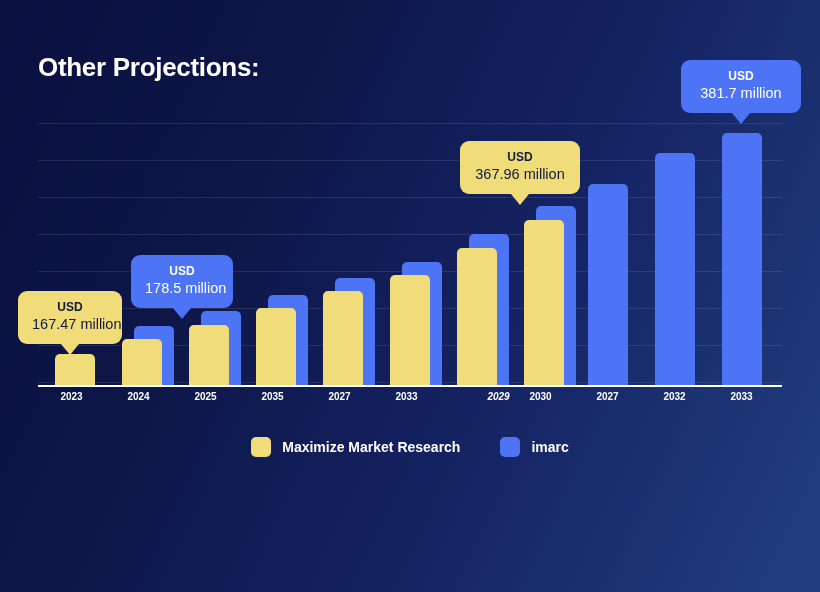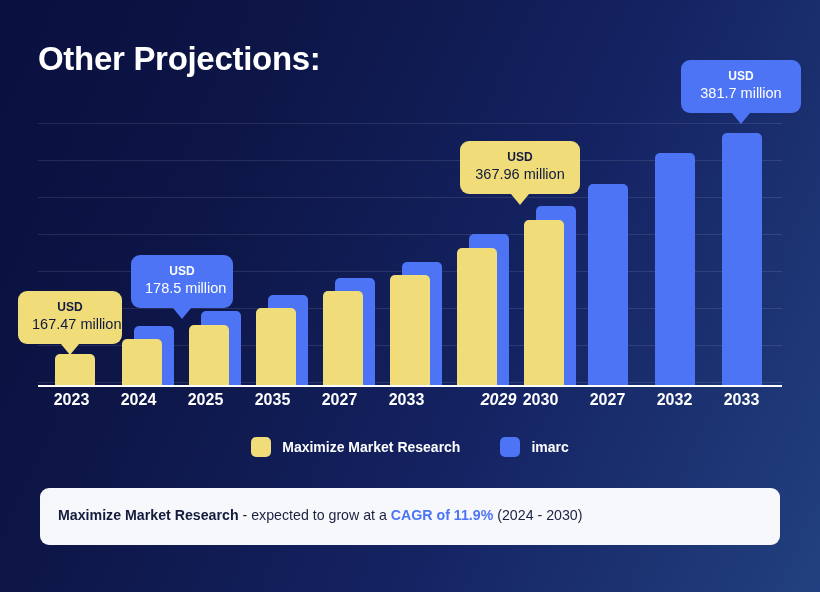--- a/index.html
+++ b/index.html
@@ -5,22 +5,22 @@
   * { margin:0; padding:0; box-sizing:border-box; }
   html,body { width:820px; height:592px; }
   body {
     font-family:"Liberation Sans", sans-serif;
     background:linear-gradient(115deg,#0a1040 0%,#0d1647 28%,#152363 62%,#22407f 100%);
     position:relative;
     overflow:hidden;
     color:#fff;
   }
   #chart-title {
-    position:absolute; left:38px; top:40px;
-    font-size:33px; font-weight:bold; letter-spacing:-0.3px;
+    position:absolute; left:38px; top:52px;
+    font-size:26px; font-weight:bold; letter-spacing:-0.3px;
     color:#ffffff;
   }
   
   #plot {
     position:absolute; left:38px; top:118px;
     width:744px; height:268px;
   }
   .gridline {
     position:absolute; left:0; width:100%; height:1px;
     background:rgba(255,255,255,0.10);
@@ -30,21 +30,21 @@
     background:#ffffff;
   }
   
   .group { position:absolute; bottom:0; height:100%; }
   .bar { position:absolute; bottom:0; border-radius:5px 5px 0 0; }
   .bar-blue { background:#4c74f5; }
   .bar-yellow { background:#f0dc78; }
   
   .xlabel {
     position:absolute; top:391px;
-    font-size:16px; font-weight:bold; color:#ffffff;
+    font-size:10px; font-weight:bold; color:#ffffff;
     text-align:center;
   }
   
   .tooltip {
     position:absolute; border-radius:9px;
     padding:9px 14px 10px; text-align:center;
     line-height:1.28; white-space:nowrap;
   }
   .tooltip .tt-cur { font-size:12px; font-weight:bold; display:block;text-align:center; }
   .tooltip .tt-val { font-size:14.5px; font-weight:normal; display:block; }
@@ -140,23 +140,20 @@
     <span class="legend-swatch" style="background:#f0dc78"></span>
     <span class="legend-label">Maximize Market Research</span>
   </div>
   <div class="legend-item">
     <span class="legend-swatch" style="background:#4c74f5"></span>
     <span class="legend-label">imarc</span>
   </div>
 </div>
 
 <div id="cards">
-  <div class="card">
-    <b>Maximize Market Research</b><span> - expected to grow at a </span><span class="cagr">CAGR of 11.9%</span><span> (2024 - 2030)</span>
-  </div>
 </div>
 
 <div class="xlabel" style="left: 38px; width: 67px;">2023</div>
 <div class="xlabel" style="left: 105px; width: 67px;">2024</div>
 <div class="xlabel" style="left: 172px; width: 67px;">2025</div>
 <div class="xlabel" style="left: 239px; width: 67px;">2035</div>
 <div class="xlabel" style="left: 306px; width: 67px;">2027</div>
 <div class="xlabel" style="left: 373px; width: 67px;">2033</div>
 <div class="xlabel" style="left: 465px; width: 67px; font-style: italic;">2029</div>
 <div class="xlabel" style="left: 507px; width: 67px;">2030</div>

